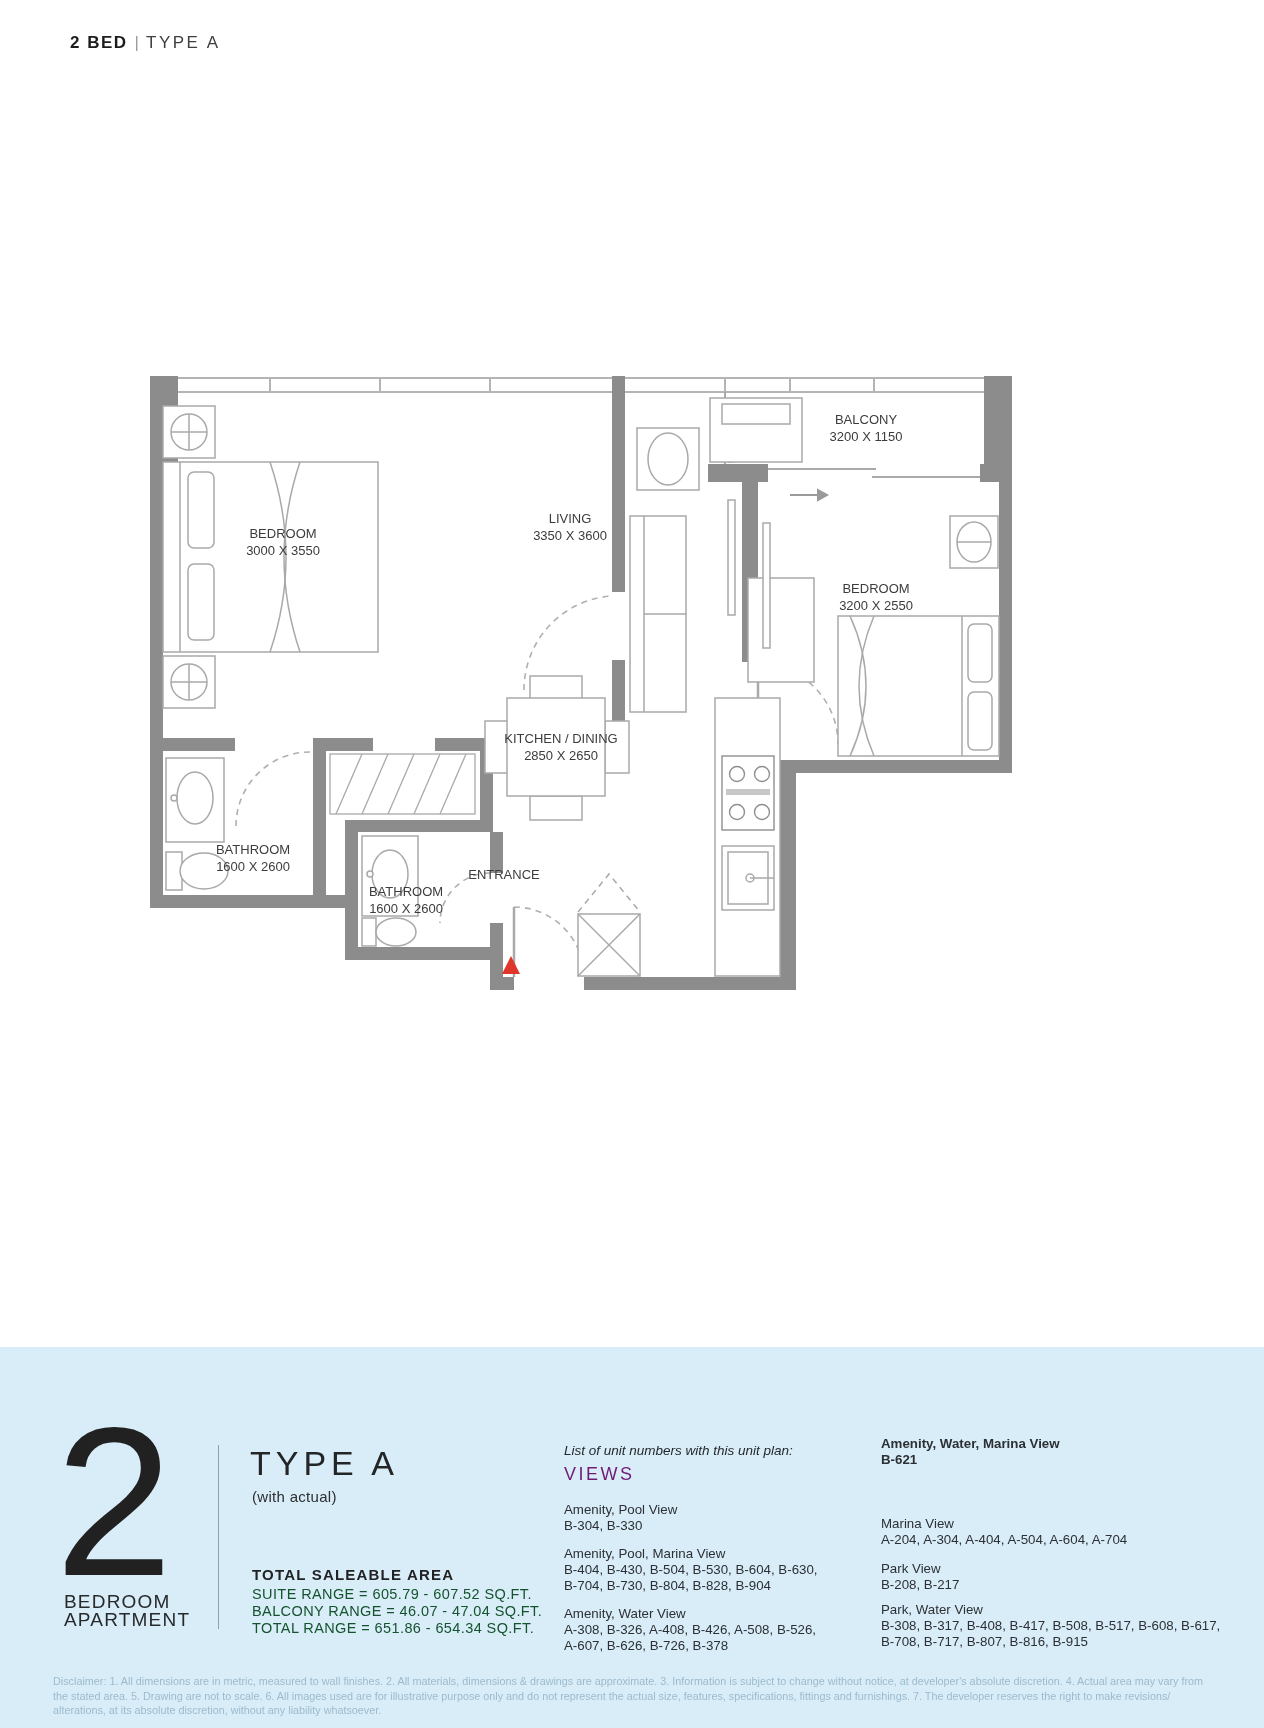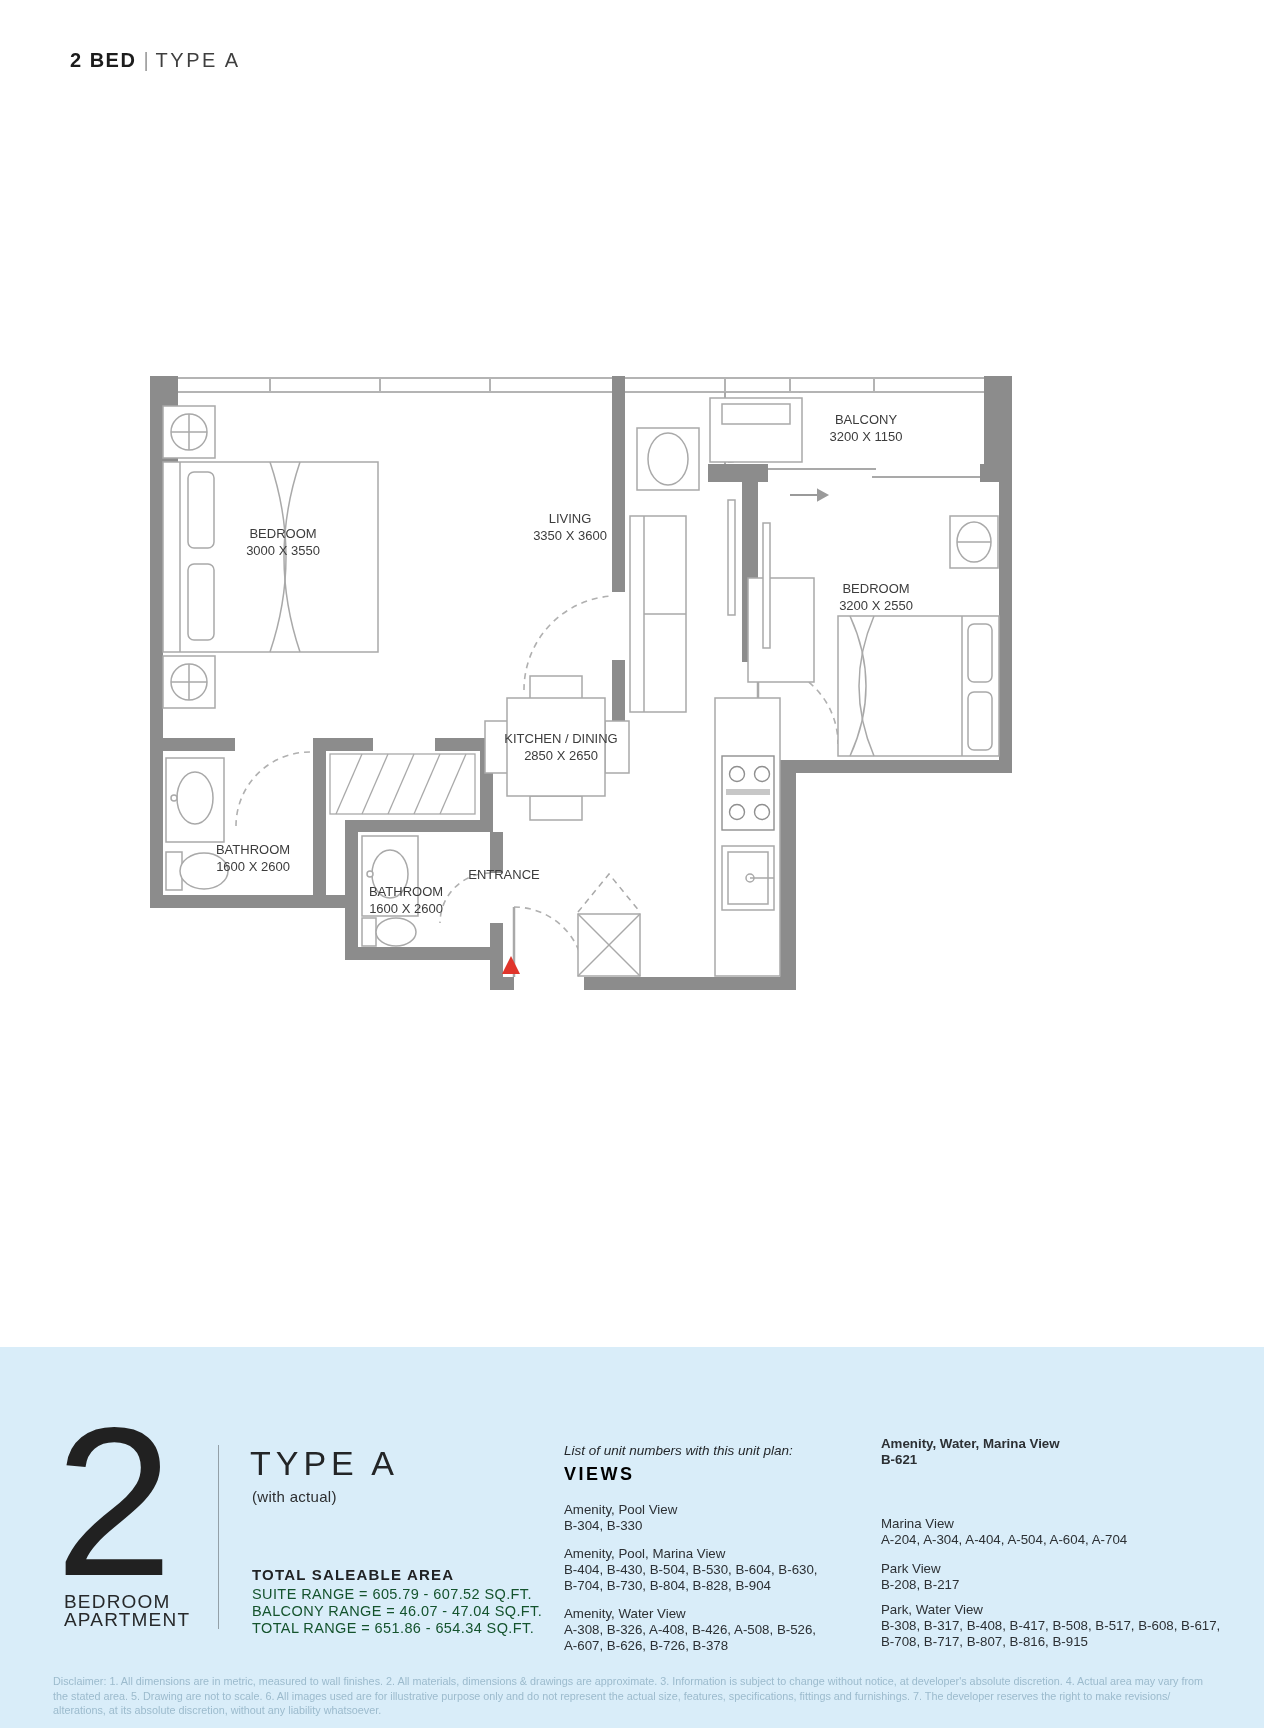--- a/index.html
+++ b/index.html
@@ -2,39 +2,39 @@
 <html><head>
 <meta charset="utf-8">
 <style>
   html,body{margin:0;padding:0;}
   body{
     width:1264px;height:1728px;position:relative;background:#ffffff;
     font-family:"Liberation Sans",sans-serif;overflow:hidden;
   }
   .abs{position:absolute;}
   
-  .hdr{left:70px;top:33px;font-size:20px;color:#1d1d1d;white-space:nowrap;margin-top:16px;}
+  .hdr{left:70px;top:33px;font-size:17px;color:#1d1d1d;white-space:nowrap;}
   .hdr .b{font-weight:700;letter-spacing:1.5px;color:#1c1c1c;}
   .hdr .sep{color:#9b9b9b;font-weight:300;padding:0 7px;}
   .hdr .lt{font-weight:400;letter-spacing:2.5px;color:#3f3f3f;}
   
   .plan{left:150px;top:368px;width:862px;height:627px;}
   .plan svg{display:block;width:862px;height:627px;}
   .plan text{font-family:"Liberation Sans",sans-serif;font-size:13px;fill:#3c3c3c;}
   
   .panel{left:0;top:1347px;width:1264px;height:381px;}
   .bignum{left:55px;top:1396px;font-size:212px;line-height:1;font-weight:100;color:#212121;}
   .unitlines{left:64px;top:1593px;font-size:19px;line-height:17.5px;letter-spacing:1.2px;color:#27292b;}
   .divider{left:218px;top:1445px;width:1px;height:184px;background:#93a0a8;}
   .typetitle{left:250px;top:1444px;font-size:34px;letter-spacing:5px;font-weight:400;color:#232527;}
   .typesub{left:252px;top:1488px;font-size:15px;color:#2c2e30;letter-spacing:0.3px;}
   .areahead{left:252px;top:1566px;font-size:15px;font-weight:700;letter-spacing:1.2px;color:#202224;}
   .arealines{left:252px;top:1586px;font-size:14.5px;line-height:16.8px;letter-spacing:0.4px;color:#14532d;}
   .views-intro{left:564px;top:1443px;font-size:13.5px;font-style:italic;color:#25282b;}
-  .views-head{left:564px;top:1464px;font-size:18px;font-weight:700;letter-spacing:2.5px;color:#000000;}
+  .views-head{left:564px;top:1464px;font-size:18px;font-weight:400;letter-spacing:2.5px;color:#701a75;}
   .vgroup{font-size:13.3px;line-height:16px;color:#2c3034;}
   .vgroup .lbl{color:#2c3034;}
   .disc{left:53px;top:1674px;width:1158px;font-size:10.8px;line-height:14.5px;color:#9cbbcd;}
 </style>
 </head>
 <body>
 
 <div class="abs hdr">
   <span class="b">2 BED</span><span class="sep">|</span><span class="lt">TYPE A</span>
 </div>

